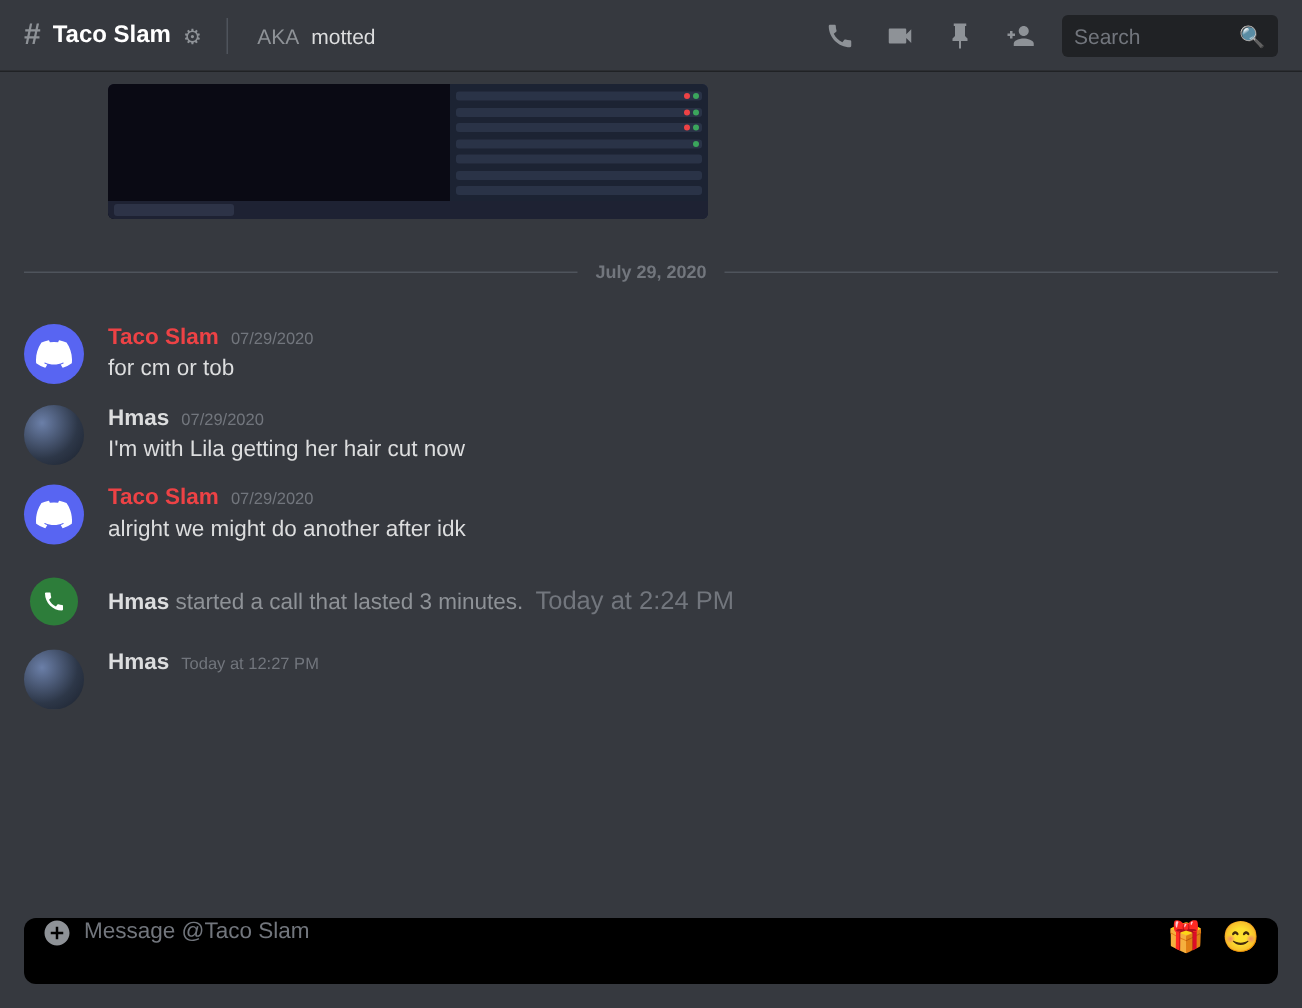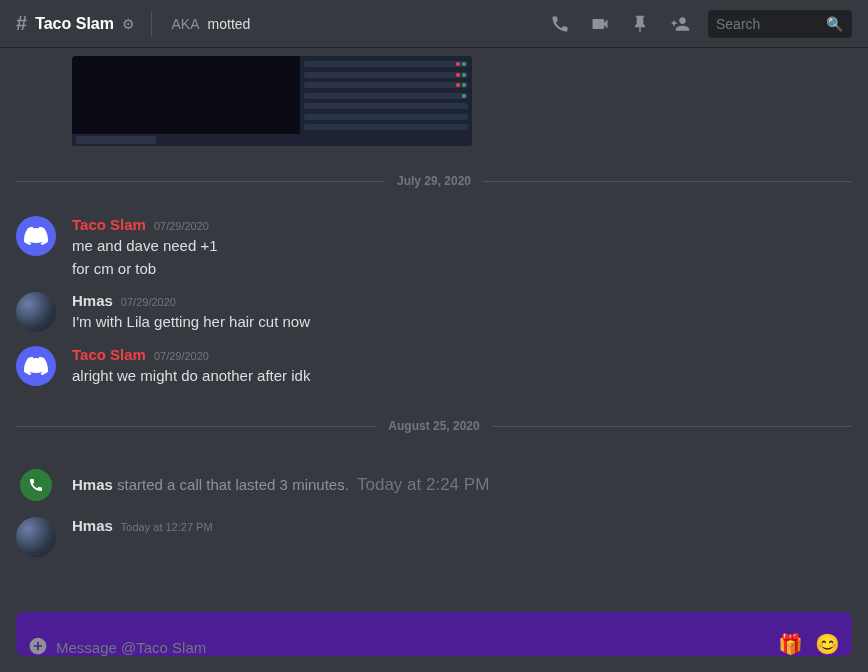--- a/index.html
+++ b/index.html
@@ -294,24 +294,24 @@
       text-align: center;
     }
 
     
     .bottom-bar {
       background: #36393f;
       padding: 0 16px 16px 16px;
       flex-shrink: 0;
     }
     .message-input-wrap {
-      background: #4c1d95;
+      background: #000000;
       border-radius: 8px;
       display: flex;
-      align-items: flex-end;
+      align-items: flex-start;
       padding: 0 12px;
       height: 44px;
       gap: 8px;
     }
     .attach-btn {
       color: #8e9297;
       font-size: 22px;
       cursor: pointer;
       display: flex;
       align-items: center;
@@ -427,21 +427,20 @@
     <div class="avatar avatar-discord">
       <svg class="discord-logo" viewBox="0 0 24 24" fill="white">
         <path d="M20.317 4.37a19.791 19.791 0 0 0-4.885-1.515.074.074 0 0 0-.079.037c-.21.375-.444.864-.608 1.25a18.27 18.27 0 0 0-5.487 0 12.64 12.64 0 0 0-.617-1.25.077.077 0 0 0-.079-.037A19.736 19.736 0 0 0 3.677 4.37a.07.07 0 0 0-.032.027C.533 9.046-.32 13.58.099 18.057c.002.022.015.043.034.055a19.93 19.93 0 0 0 5.993 3.03.077.077 0 0 0 .084-.028c.462-.63.874-1.295 1.226-1.994a.076.076 0 0 0-.041-.106 13.107 13.107 0 0 1-1.872-.892.077.077 0 0 1-.008-.128 10.2 10.2 0 0 0 .372-.292.074.074 0 0 1 .077-.01c3.928 1.793 8.18 1.793 12.062 0a.074.074 0 0 1 .078.01c.12.098.246.198.373.292a.077.077 0 0 1-.006.127 12.299 12.299 0 0 1-1.873.892.077.077 0 0 0-.041.107c.36.698.772 1.362 1.225 1.993a.076.076 0 0 0 .084.028 19.839 19.839 0 0 0 6.002-3.03.077.077 0 0 0 .032-.054c.5-5.177-.838-9.674-3.549-13.66a.061.061 0 0 0-.031-.03z"></path>
       </svg>
     </div>
     <div class="message-content">
       <div class="message-header">
         <span class="username username-taco">Taco Slam</span>
         <span class="timestamp">07/29/2020</span>
       </div>
-      <div class="message-text">me and dave need +1</div>
       <div class="message-text">for cm or tob</div>
     </div>
   </div>
 
   <div class="message-group">
     <div class="avatar avatar-hmas"></div>
     <div class="message-content">
       <div class="message-header">
         <span class="username username-hmas">Hmas</span>
         <span class="timestamp">07/29/2020</span>
@@ -458,25 +457,20 @@
     </div>
     <div class="message-content">
       <div class="message-header">
         <span class="username username-taco">Taco Slam</span>
         <span class="timestamp">07/29/2020</span>
       </div>
       <div class="message-text">alright we might do another after idk</div>
     </div>
   </div>
 
-  <div class="date-separator">
-    <div class="date-line"></div>
-    <span class="date-text">August 25, 2020</span>
-    <div class="date-line"></div>
-  </div>
 
   <div class="system-message">
     <div class="system-icon">
       <div class="phone-icon-circle">
         <svg width="16" height="16" viewBox="0 0 24 24" fill="white">
           <path d="M20.01 15.38c-1.23 0-2.42-.2-3.53-.56-.35-.12-.74-.03-1.01.24l-1.57 1.97c-2.83-1.35-5.48-3.9-6.89-6.83l1.95-1.66c.27-.28.35-.67.24-1.02-.37-1.11-.56-2.3-.56-3.53 0-.54-.45-.99-.99-.99H4.19C3.65 3 3 3.24 3 3.99 3 13.28 10.73 21 20.01 21c.71 0 .99-.63.99-1.18v-3.45c0-.54-.45-.99-.99-.99z"></path>
         </svg>
       </div>
     </div>
     <div class="system-text">

